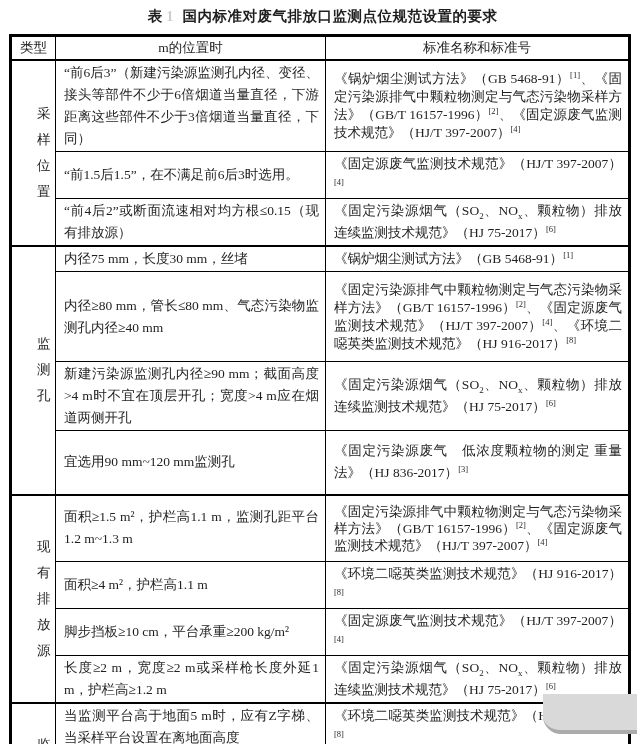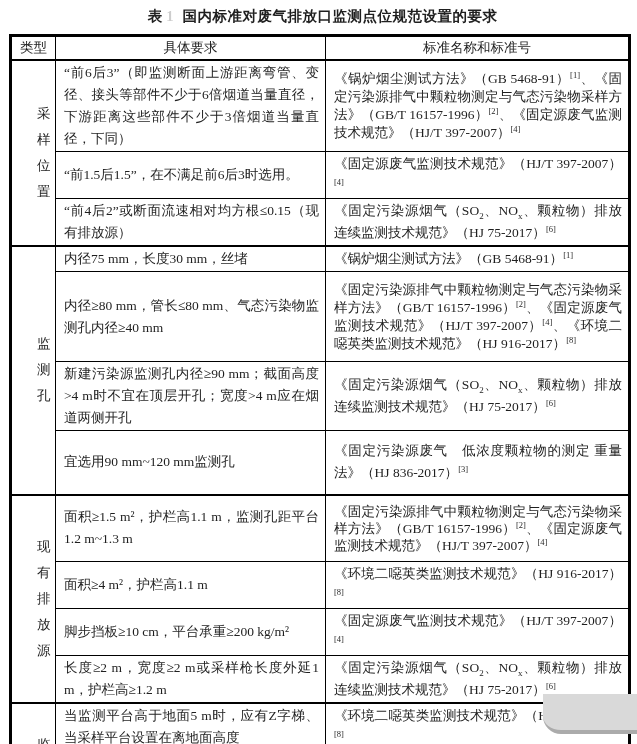--- a/index.html
+++ b/index.html
@@ -72,27 +72,27 @@
   <table class="std">
     <colgroup>
         <col class="c1">
         <col class="c2">
         <col class="c3">
       </colgroup>
 
     <tbody>
         <tr class="h22">
       <th>类型</th>
-      <th>具体要求</th>
+      <th>m的位置时</th>
       <th>标准名称和标准号</th>
     </tr>
 
     <tr class="sec h91">
       <td class="c-type" rowspan="3">采样位置</td>
-      <td class="c-req">“前6后3”（即监测断面上游距离弯管、变径、接头等部件不少于6倍烟道当量直径，下游距离这些部件不少于3倍烟道当量直径，下同）</td>
+      <td class="c-req">“前6后3”（新建污染源监测孔内径、变径、接头等部件不少于6倍烟道当量直径，下游距离这些部件不少于3倍烟道当量直径，下同）</td>
       <td class="c-std lh18">《锅炉烟尘测试方法》（GB 5468-91）<sup>[1]</sup>、《固定污染源排气中颗粒物测定与气态污染物采样方法》（GB/T 16157-1996）<sup>[2]</sup>、《固定源废气监测技术规范》（HJ/T 397-2007）<sup>[4]</sup></td>
     </tr>
     <tr class="h25">
       <td class="c-req">“前1.5后1.5”，在不满足前6后3时选用。</td>
       <td class="c-std">《固定源废气监测技术规范》（HJ/T 397-2007）<sup>[4]</sup></td>
     </tr>
     <tr class="h45">
       <td class="c-req">“前4后2”或断面流速相对均方根≤0.15（现有排放源）</td>
       <td class="c-std">《固定污染源烟气（SO<sub>2</sub>、NO<sub>x</sub>、颗粒物）排放连续监测技术规范》（HJ 75-2017）<sup>[6]</sup></td>
     </tr>

